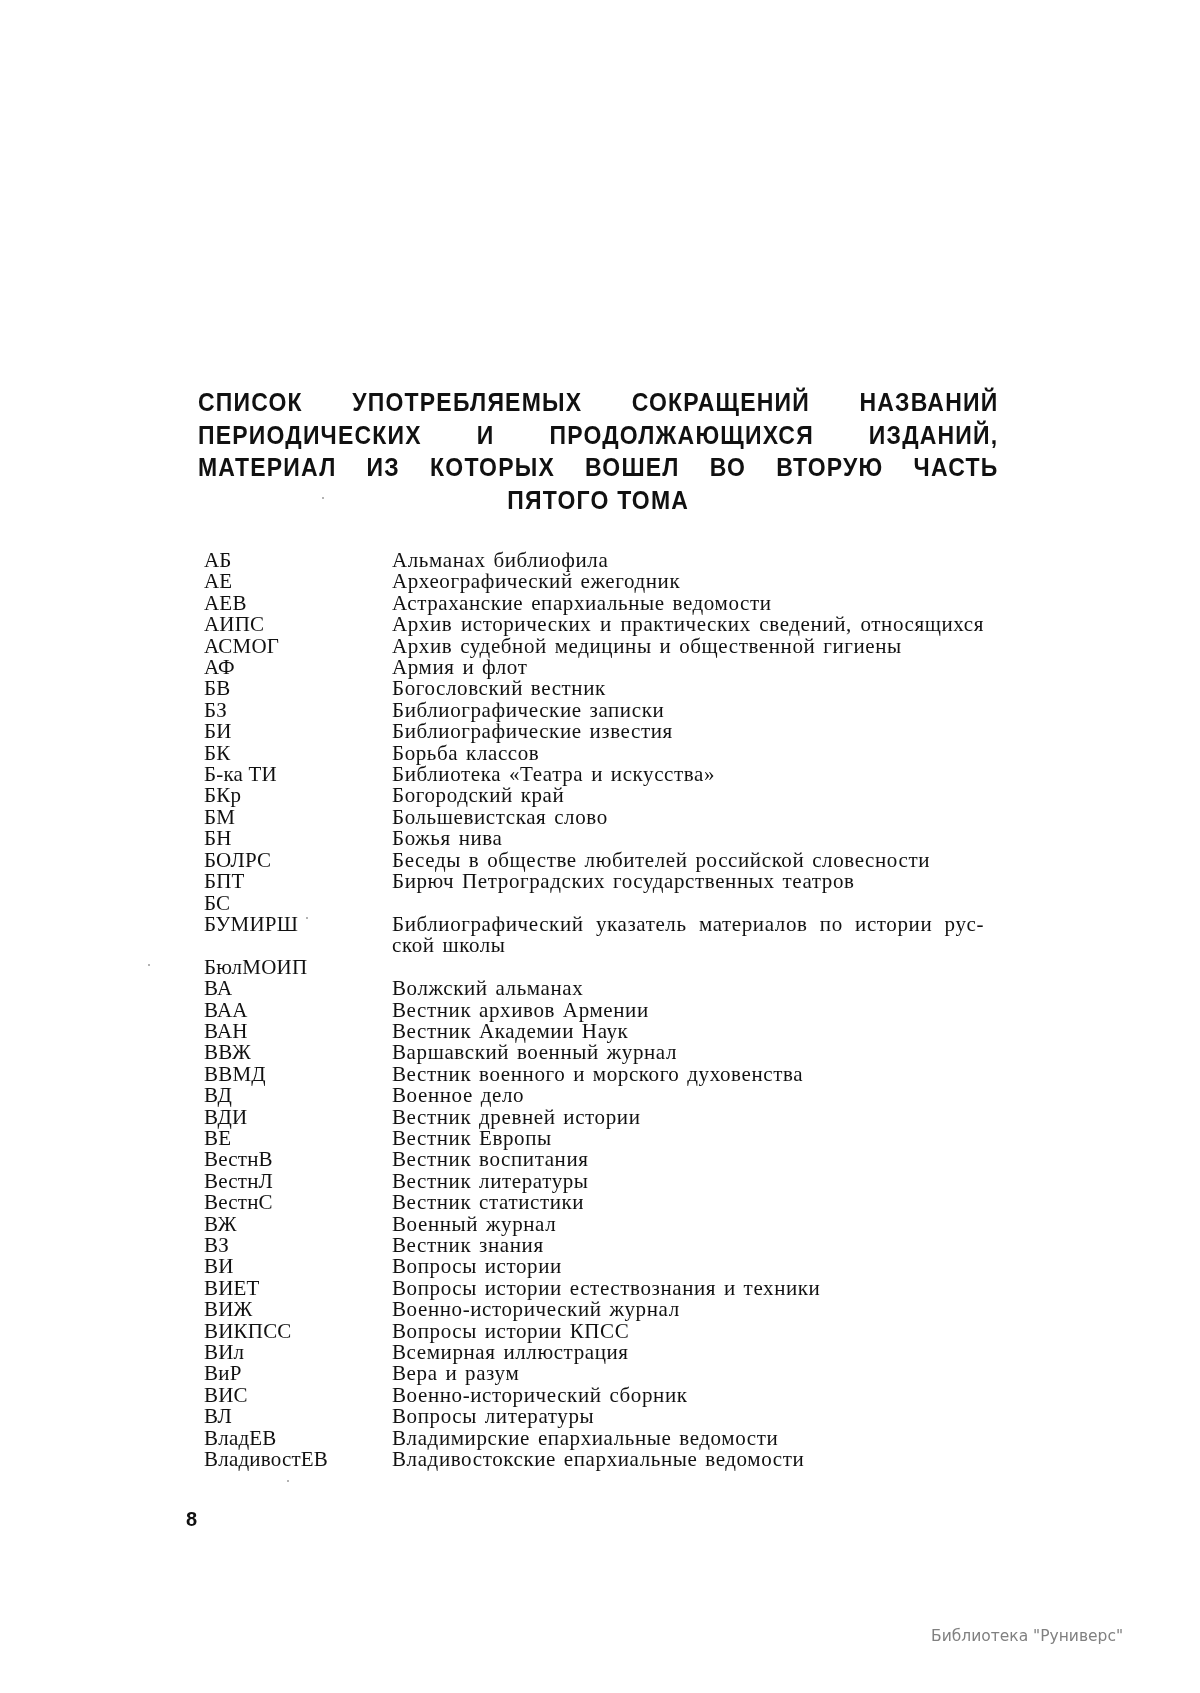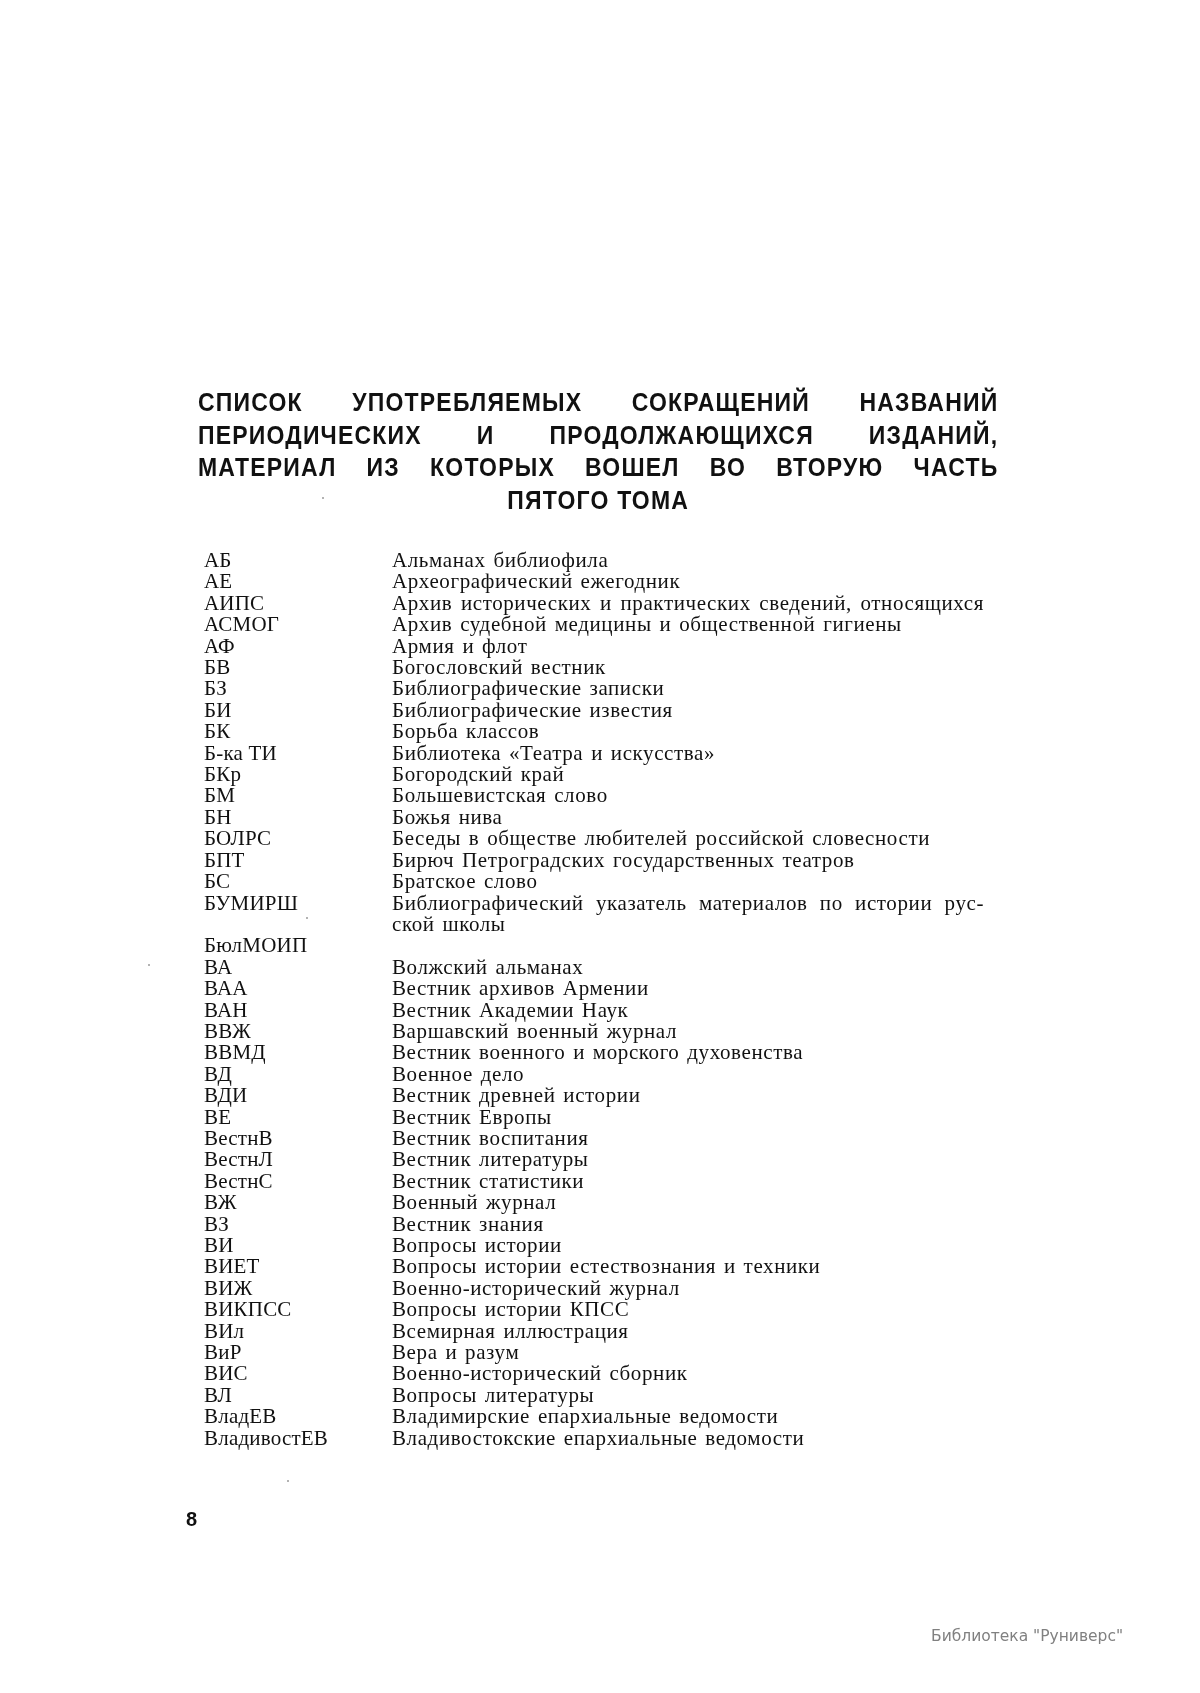--- a/index.html
+++ b/index.html
@@ -113,20 +113,26 @@
         <span class="ln">Альманах библиофила</span>
       </span>
     </div>
     <div class="row">
       <span class="abbr">АЕ</span>
       <span class="full">
         <span class="ln">Археографический ежегодник</span>
       </span>
     </div>
     <div class="row">
+      <span class="abbr">АЕВ</span>
+      <span class="full">
+        <span class="ln">Астраханские епархиальные ведомости</span>
+      </span>
+    </div>
+    <div class="row">
       <span class="abbr">АИПС</span>
       <span class="full">
         <span class="ln just">Архив исторических и практических сведений, относящихся</span>
       </span>
     </div>
     <div class="row">
       <span class="abbr">АСМОГ</span>
       <span class="full">
         <span class="ln">Архив судебной медицины и общественной гигиены</span>
       </span>
@@ -192,23 +198,20 @@
       </span>
     </div>
     <div class="row">
       <span class="abbr">БПТ</span>
       <span class="full">
         <span class="ln">Бирюч Петроградских государственных театров</span>
       </span>
     </div>
     <div class="row">
       <span class="abbr">БС</span>
-      <span class="full">
-        <span class="ln">Братское слово</span>
-      </span>
     </div>
     <div class="row">
       <span class="abbr">БУМИРШ</span>
       <span class="full">
         <span class="ln just">Библиографический указатель материалов по истории рус-</span>
         <span class="ln">ской школы</span>
       </span>
     </div>
     <div class="row">
       <span class="abbr">БюлМОИП</span>

